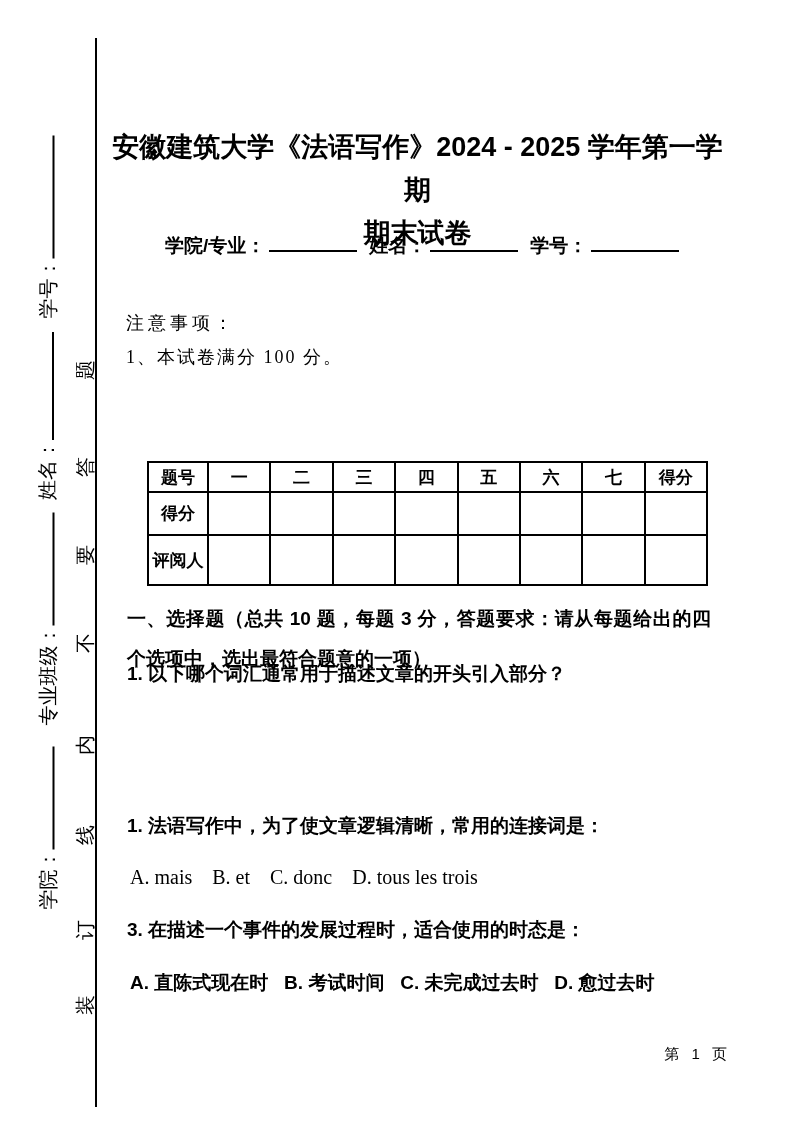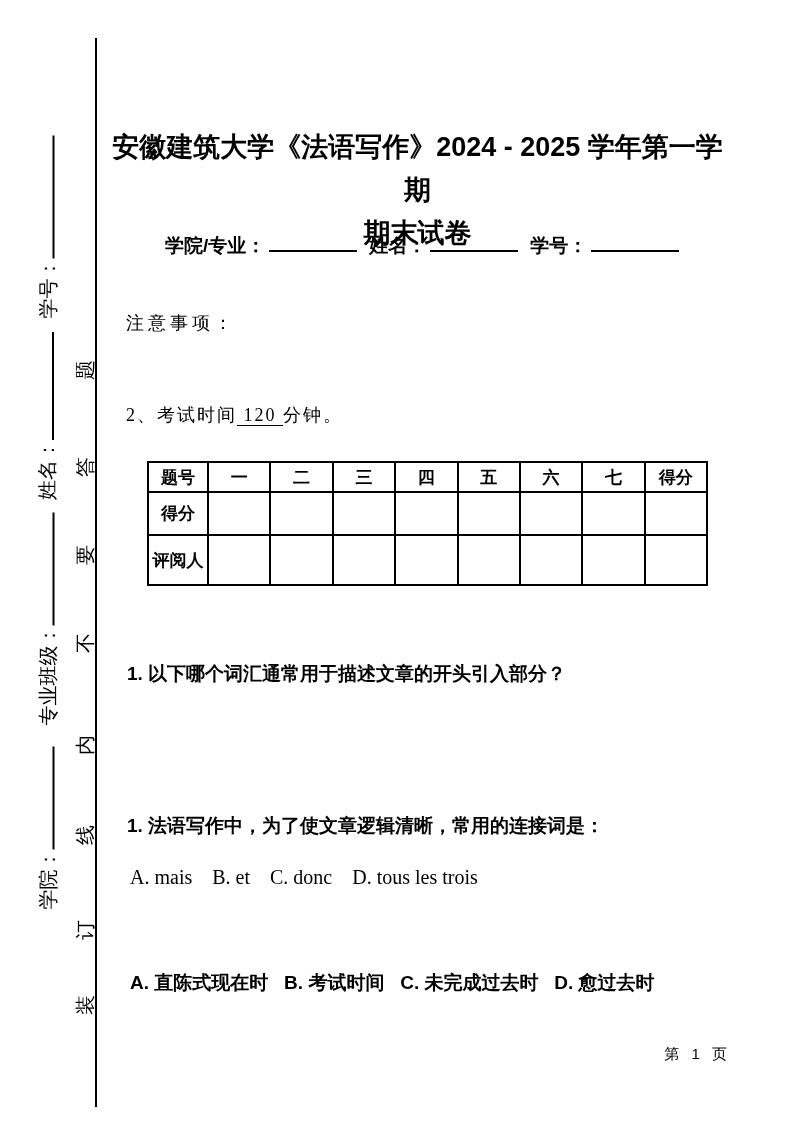--- a/index.html
+++ b/index.html
@@ -181,21 +181,21 @@
   <div class="exam-title">
     <div>安徽建筑大学《法语写作》2024 - 2025 学年第一学期</div>
     <div>期末试卷</div>
   </div>
 
   <div class="student-info">
     <span>学院/专业：</span><span class="info-blank"></span><span>姓名：</span><span class="info-blank"></span><span>学号：</span><span class="info-blank last"></span>
   </div>
 
   <div class="note" style="top:283px; letter-spacing:4px;margin-top:28px;">注意事项：</div>
-  <div class="note" style="top:403px;"><span>2、考试时间</span><span class="u-line"> 120 </span><span>分钟。</span></div>
+  <div class="note" style="top:345px;">1、本试卷满分 100 分。</div>
 
   <table class="score-table">
     <colgroup>
       <col style="width:60px;">
         <col>
         <col>
         <col>
         <col>
         <col>
         <col>
@@ -232,23 +232,25 @@
       <td></td>
       <td></td>
       <td></td>
       <td></td>
       <td></td>
       <td></td>
     </tr>
   </tbody>
     </table>
 
+  <div class="section-heading">一、选择题（总共 10 题，每题 3 分，答题要求：请从每题给出的四个选项中，选出最符合题意的一项）</div>
 
   <div class="question" style="top:661px;">1. 以下哪个词汇通常用于描述文章的开头引入部分？</div>
 
   <div class="question" style="top:813px;">1. 法语写作中，为了使文章逻辑清晰，常用的连接词是：</div>
   <div class="options serif" style="top:866px;">A. mais    B. et    C. donc    D. tous les trois</div>
 
+  <div class="question" style="top:917px;">3. 在描述一个事件的发展过程时，适合使用的时态是：</div>
   <div class="options sans-bold" style="top:970px;">A. 直陈式现在时   B. 考试时间   C. 未完成过去时   D. 愈过去时</div>
 
   <div class="page-footer">第 1 页</div>
 
 </div>
 
 </body></html>

